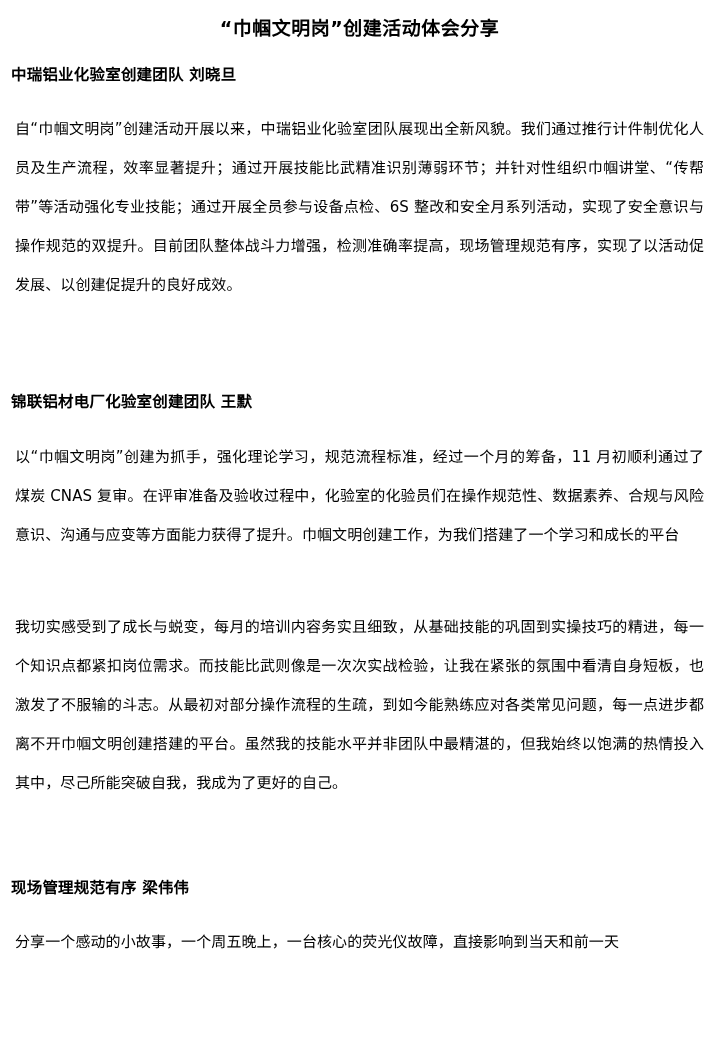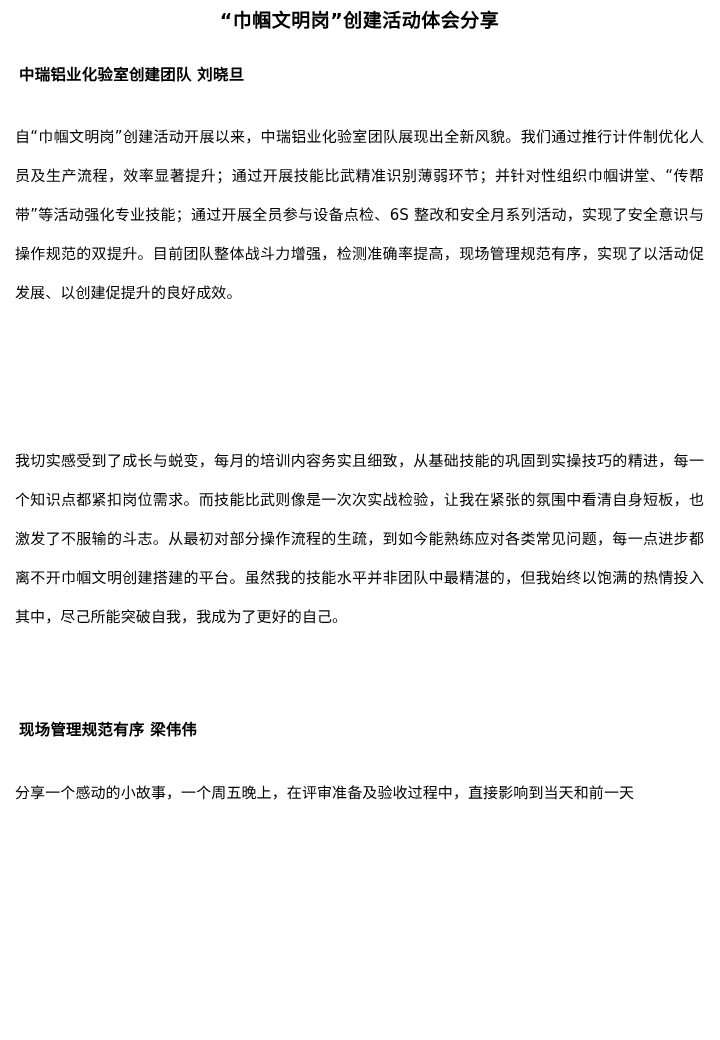--- a/index.html
+++ b/index.html
@@ -13,21 +13,21 @@
     min-height: 1040px;
     font-family: "DejaVu Sans", "Liberation Sans", sans-serif;
     color: #000000;
     -webkit-font-smoothing: none;
   }
 
   .page {
     width: 720px;
     min-height: 1040px;
     box-sizing: border-box;
-    padding: 0 8px 0 7px;
+    padding: 8px 8px 0 7px;
     overflow: hidden;
     position: relative;
   }
 
   .doc-title {
     font-size: 19px;
     font-weight: bold;
     text-align: center;
     letter-spacing: 0.5px;
     line-height: 1.2;
@@ -37,21 +37,21 @@
   }
 
   .section {
     margin: 0;
   }
 
   .section-heading {
     font-size: 15.5px;
     font-weight: bold;
     line-height: 1.25;
-    margin: 12px;
+    margin: 4px;
     letter-spacing: 0.2px;
   }
 
   .section-body {
     font-size: 15px;
     line-height: 39px;
     text-align: justify;
     text-justify: inter-ideograph;
     margin: 8px;
     letter-spacing: 0.1px;
@@ -78,29 +78,34 @@
   <div class="spacer gap-title-h1"></div>
 
   <div class="section">
     <h2 class="section-heading">中瑞铝业化验室创建团队  刘晓旦</h2>
     <div class="spacer gap-h-body"></div>
     <p class="section-body">自“巾帼文明岗”创建活动开展以来，中瑞铝业化验室团队展现出全新风貌。我们通过推行计件制优化人员及生产流程，效率显著提升；通过开展技能比武精准识别薄弱环节；并针对性组织巾帼讲堂、“传帮带”等活动强化专业技能；通过开展全员参与设备点检、6S 整改和安全月系列活动，实现了安全意识与操作规范的双提升。目前团队整体战斗力增强，检测准确率提高，现场管理规范有序，实现了以活动促发展、以创建促提升的良好成效。</p>
   </div>
 
   <div class="spacer gap-sec-1"></div>
 
+  <div class="section">
+    <h2 class="section-heading">锦联铝材电厂化验室创建团队  王默</h2>
+    <div class="spacer gap-h-body"></div>
+    <p class="section-body">以“巾帼文明岗”创建为抓手，强化理论学习，规范流程标准，经过一个月的筹备，11 月初顺利通过了煤炭 CNAS 复审。在评审准备及验收过程中，化验室的化验员们在操作规范性、数据素养、合规与风险意识、沟通与应变等方面能力获得了提升。巾帼文明创建工作，为我们搭建了一个学习和成长的平台</p>
+  </div>
 
   <div class="spacer gap-sec-2"></div>
 
   <div class="section">
     <div class="spacer gap-h-body"></div>
     <p class="section-body">我切实感受到了成长与蜕变，每月的培训内容务实且细致，从基础技能的巩固到实操技巧的精进，每一个知识点都紧扣岗位需求。而技能比武则像是一次次实战检验，让我在紧张的氛围中看清自身短板，也激发了不服输的斗志。从最初对部分操作流程的生疏，到如今能熟练应对各类常见问题，每一点进步都离不开巾帼文明创建搭建的平台。虽然我的技能水平并非团队中最精湛的，但我始终以饱满的热情投入其中，尽己所能突破自我，我成为了更好的自己。</p>
   </div>
 
   <div class="spacer gap-sec-3"></div>
 
   <div class="section">
     <h2 class="section-heading">现场管理规范有序  梁伟伟</h2>
     <div class="spacer gap-h-body"></div>
-    <p class="section-body">分享一个感动的小故事，一个周五晚上，在评审准备及验收过程中，直接影响到当天和前一天</p>
+    <p class="section-body">分享一个感动的小故事，一个周五晚上，一台核心的荧光仪故障，直接影响到当天和前一天</p>
   </div>
 
 </div>
 
 </body></html>

